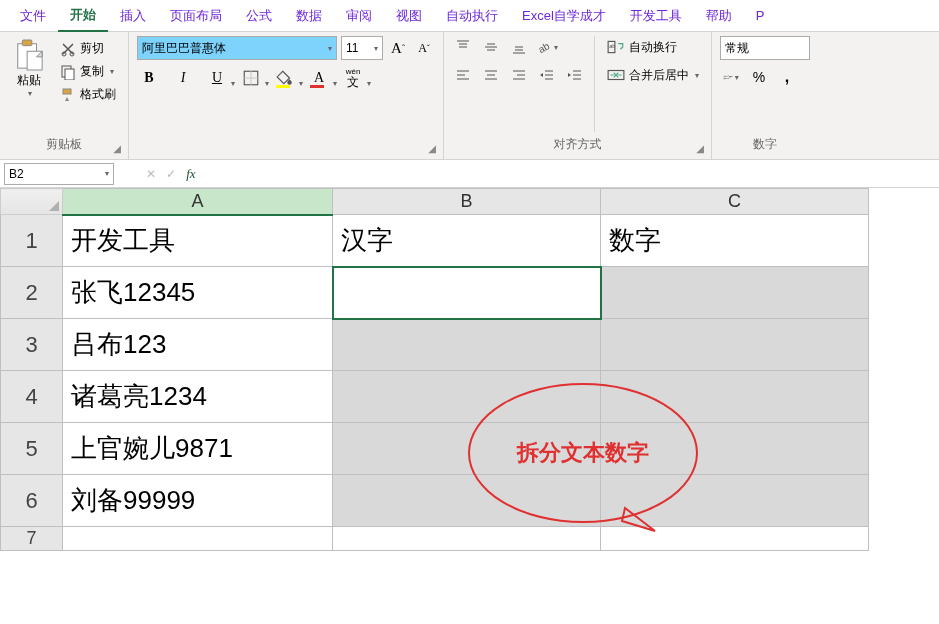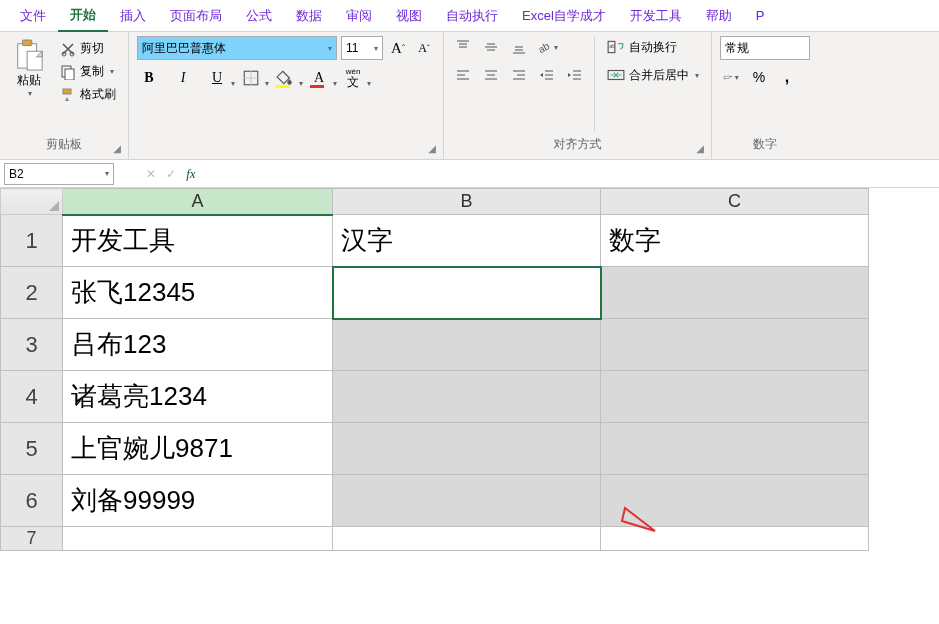--- a/index.html
+++ b/index.html
@@ -379,16 +379,19 @@
   </tr>
   <tr class="row7">
     <th class="rowh" style="font-size:18px">7</th>
     <td></td>
     <td></td>
     <td></td>
   </tr>
 </tbody>
     </table>
 
+<div class="bubble" style="left:468px; top:195px;">
+  <span>拆分文本数字</span>
+</div>
 <svg class="bubble-tail" style="left:620px; top:318px;" viewBox="0 0 40 30">
   <path d="M5 2 L35 25 L2 15 Z" fill="none" stroke="#e03030" stroke-width="2"></path>
 </svg>
 </div>
 
 </body></html>

